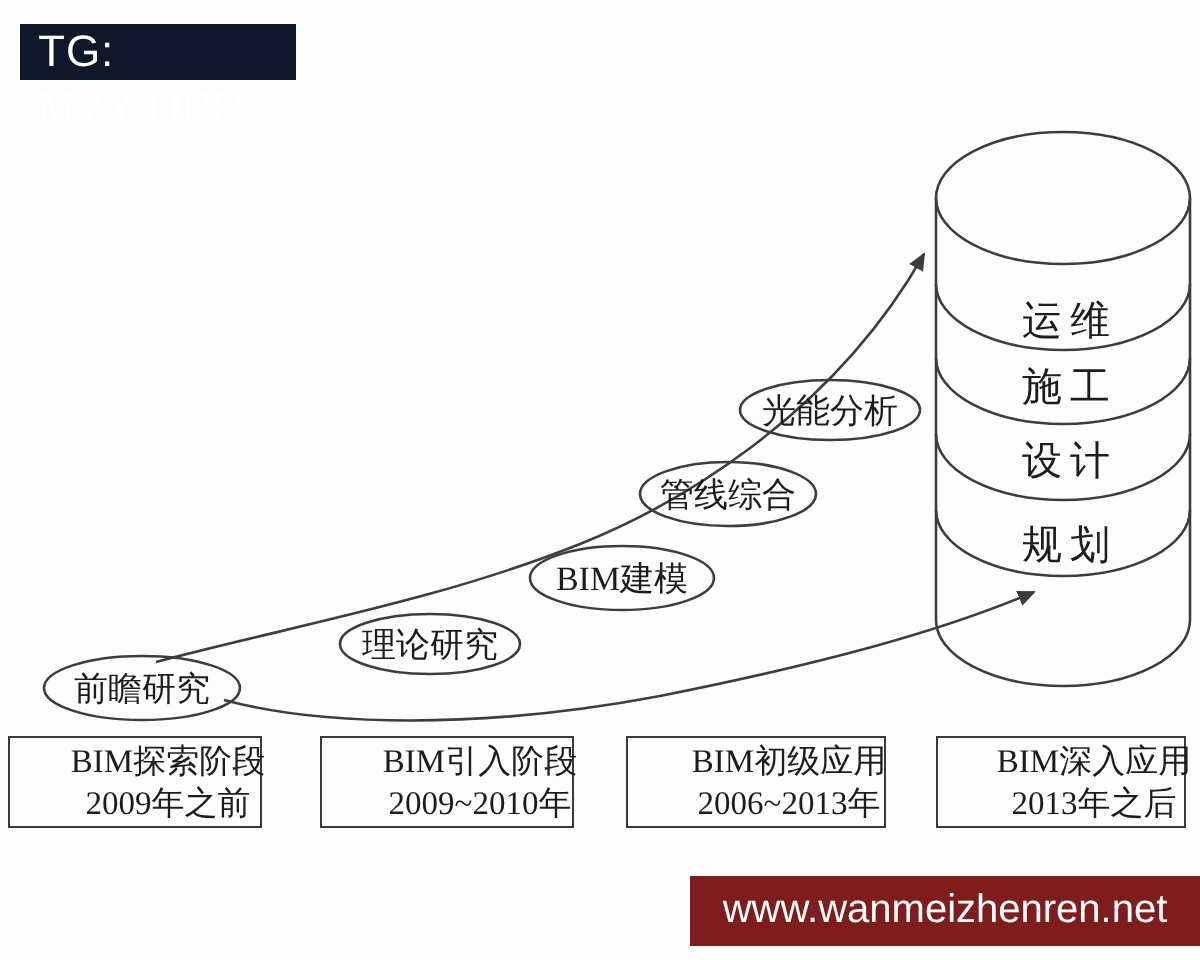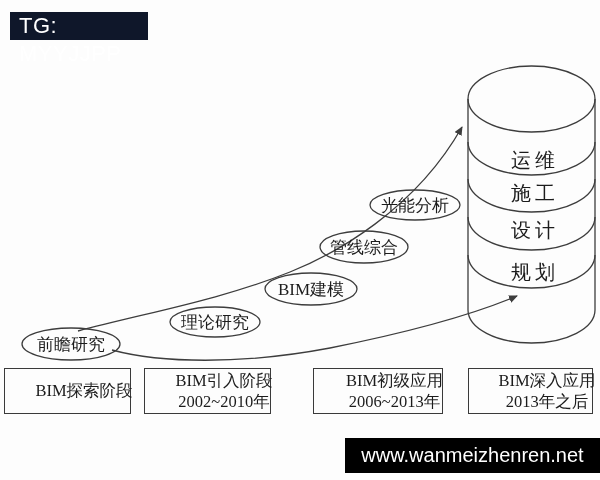--- a/index.html
+++ b/index.html
@@ -18,21 +18,21 @@
   .diagram-svg{position:absolute;left:0;top:0;}
   .stage-box{
     position:absolute;top:368px;height:46px;
     border:1.3px solid #3a3a3a;background:transparent;box-sizing:border-box;
     display:flex;flex-direction:column;justify-content:center;align-items:center;
     color:#1c1c1c;font-size:16.5px;line-height:1.28;text-align:center;
   }
   .stage-box .title,.stage-box .period{white-space:nowrap;margin-left:33px;}
   .watermark{
     position:absolute;left:345px;top:438px;width:255px;height:35px;
-    background:#000000;color:#ffffff;
+    background:#7f1d1d;color:#ffffff;
     font-family:"Liberation Sans","DejaVu Sans",sans-serif;
     font-size:20px;line-height:35px;text-align:center;
   }
   text{fill:#1c1c1c;}
   .ellipse-label{font-size:17px;}
   .layer-label{font-size:20px;letter-spacing:4px;}
 </style>
 </head>
 <body>
 
@@ -77,24 +77,25 @@
   <g text-anchor="middle" class="layer-label">
     <text x="535" y="167">运维</text>
     <text x="535" y="200">施工</text>
     <text x="535" y="237">设计</text>
     <text x="535" y="279">规划</text>
   </g>
 </svg>
 
 <div class="stage-box" style="left:4px;width:127px;">
   <div class="title">BIM探索阶段</div>
+  <div class="period">2009年之前</div>
 </div>
-<div class="stage-box" style="left:144px;width:127px;">
+<div class="stage-box" style="left:160px;width:127px;">
   <div class="title">BIM引入阶段</div>
-  <div class="period">2002~2010年</div>
+  <div class="period">2009~2010年</div>
 </div>
 <div class="stage-box" style="left:313px;width:130px;text-align:center;">
   <div class="title">BIM初级应用</div>
   <div class="period">2006~2013年</div>
 </div>
 <div class="stage-box" style="left:468px;width:125px;">
   <div class="title">BIM深入应用</div>
   <div class="period">2013年之后</div>
 </div>
 

